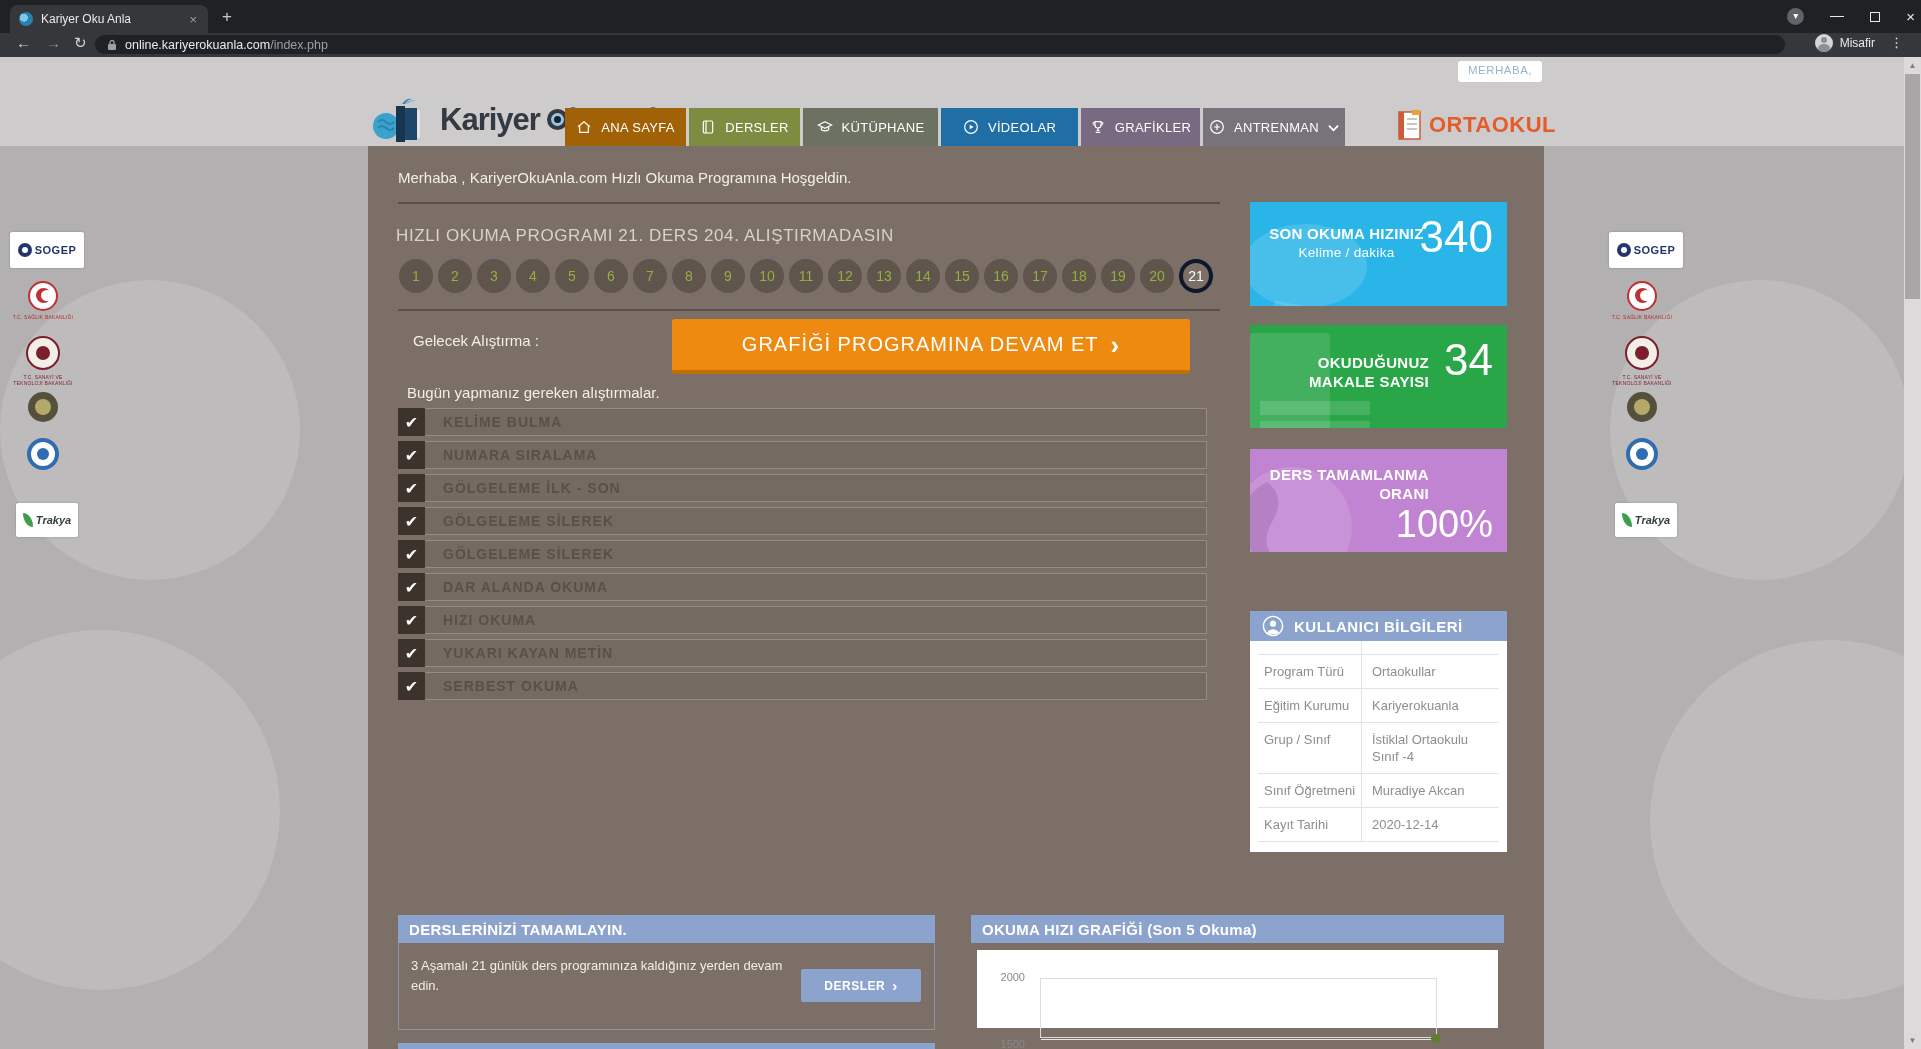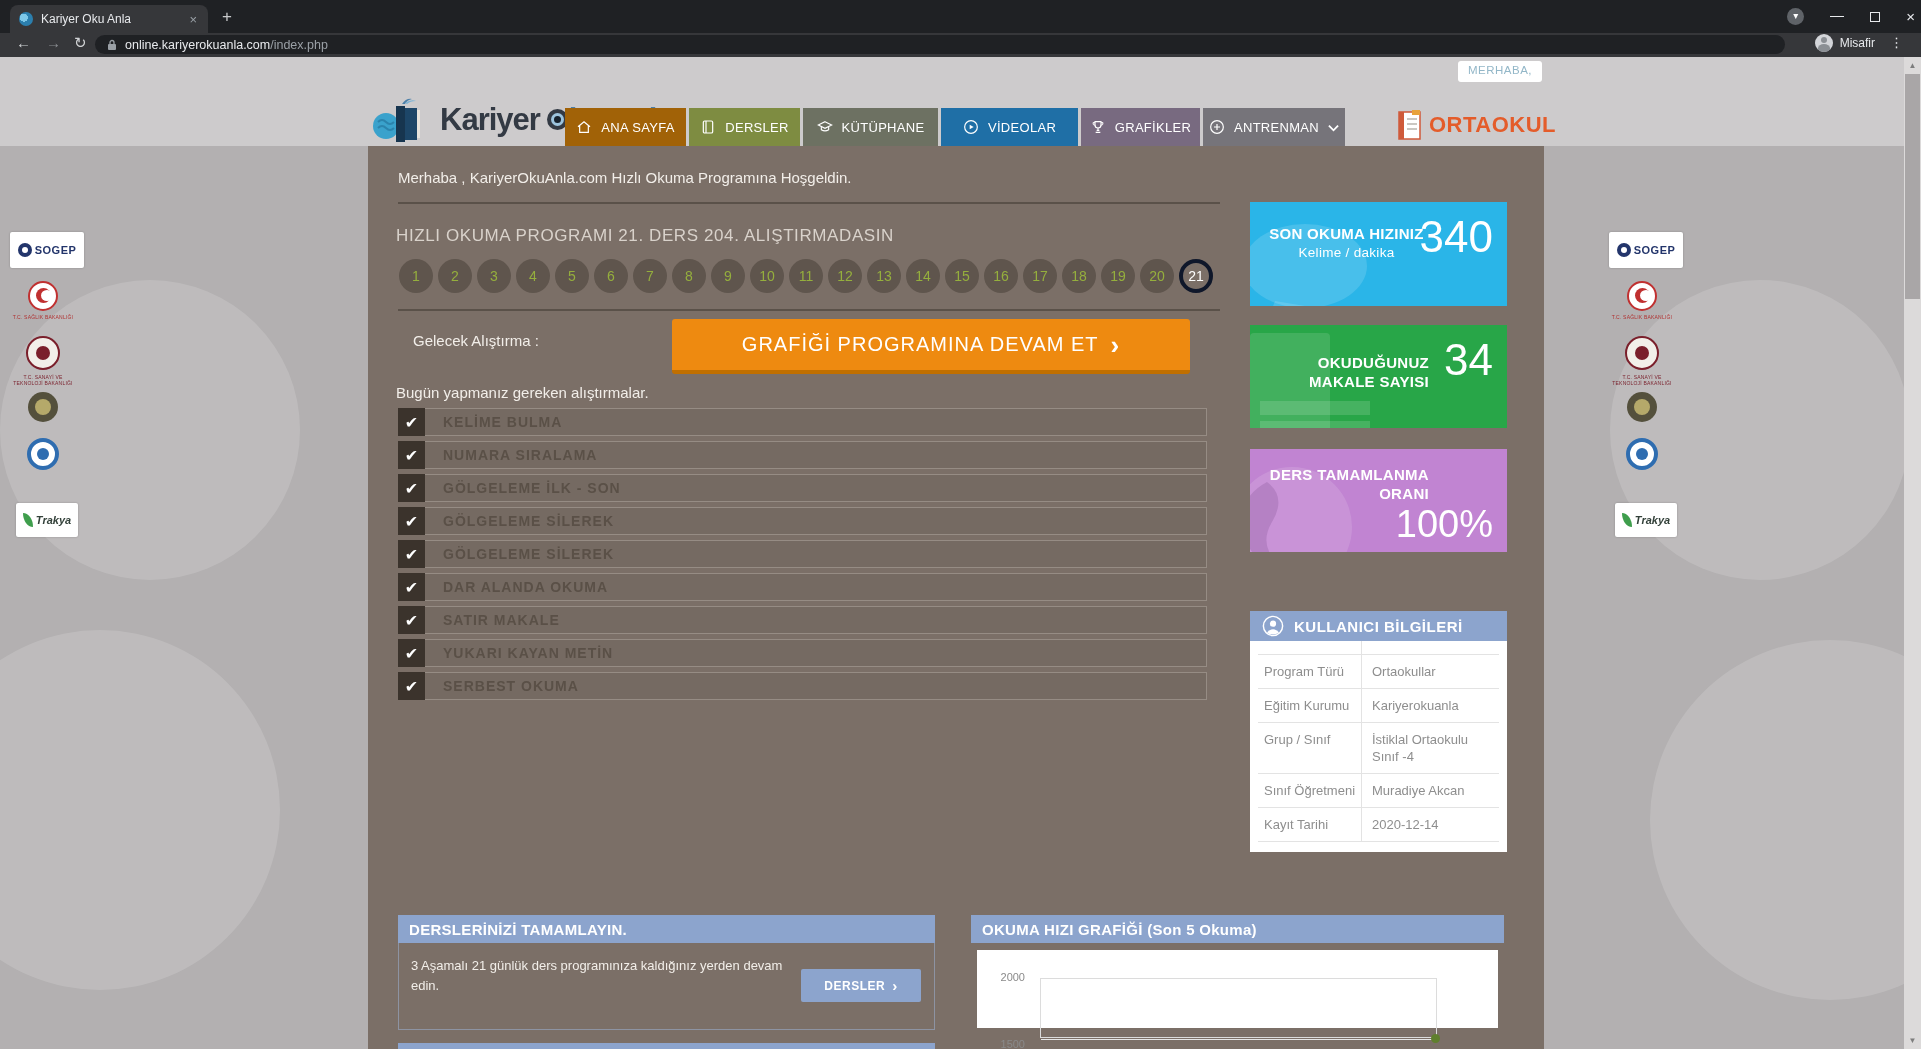--- a/index.html
+++ b/index.html
@@ -50,21 +50,21 @@
   .panel{position:absolute;left:368px;top:146px;width:1176px;height:903px;background:#7b6f67;}
   .greeting{position:absolute;left:30px;top:23px;color:#f2eee9;font-size:15px;}
   .hr{position:absolute;left:30px;width:822px;border-top:2px solid #5a5149;}
   .prog-title{position:absolute;left:28px;top:80px;color:#d9d2cb;font-size:17px;letter-spacing:0.6px;}
   .days{position:absolute;left:31px;top:113px;display:flex;gap:5px;}
   .day{width:34px;height:34px;border-radius:50%;background:#5f554d;color:#95af3d;font-size:14px;display:flex;align-items:center;justify-content:center;}
   .day.current{background:transparent;border:4px solid #0f172a;color:#fff;}
   .next-label{position:absolute;left:28px;top:186px;color:#f2eee9;font-size:15px;margin-left:17px;}
   .continue-btn{position:absolute;left:304px;top:173px;width:518px;height:55px;background:#ee8a10;border:none;border-bottom:4px solid #c06f00;border-radius:3px;color:#fff;font-size:20px;letter-spacing:1px;cursor:pointer;display:flex;align-items:center;justify-content:center;gap:12px;}
   .arrow-glyph{font-size:26px;font-weight:700;line-height:18px;}
-  .todo-title{position:absolute;left:28px;top:238px;color:#f2eee9;font-size:15px;}
+  .todo-title{position:absolute;left:39px;top:238px;color:#f2eee9;font-size:15px;}
   .exlist{position:absolute;left:30px;top:262px;width:809px;}
   .exrow{height:28px;margin-bottom:5px;background:#756a62;border:1px solid #968c84;display:flex;align-items:stretch;}
   .excheck{width:27px;background:#3b332c;color:#fff;font-size:16px;display:flex;align-items:center;justify-content:center;flex:none;margin:-1px 0 -1px -1px;}
   .exlabel{color:#5a5047;font-size:14px;font-weight:700;letter-spacing:1px;display:flex;align-items:center;padding-left:18px;}
 
   
   .stat-card{position:absolute;left:882px;width:257px;color:#fff;overflow:hidden;}
   .stat-label{position:absolute;font-weight:700;font-size:15px;text-align:right;letter-spacing:0.3px;line-height:19px;}
   .stat-sub{font-weight:400;font-size:13.5px;}
   .stat-value{position:absolute;font-size:44px;}
@@ -287,21 +287,21 @@
         <div class="exrow">
           <span class="excheck">✔</span>
           <span class="exlabel">GÖLGELEME SİLEREK</span>
         </div>
         <div class="exrow">
           <span class="excheck">✔</span>
           <span class="exlabel">DAR ALANDA OKUMA</span>
         </div>
         <div class="exrow">
           <span class="excheck">✔</span>
-          <span class="exlabel">SATIR MAKALE</span>
+          <span class="exlabel">HIZI OKUMA</span>
         </div>
         <div class="exrow">
           <span class="excheck">✔</span>
           <span class="exlabel">YUKARI KAYAN METİN</span>
         </div>
         <div class="exrow">
           <span class="excheck">✔</span>
           <span class="exlabel">SERBEST OKUMA</span>
         </div>
       </div>

